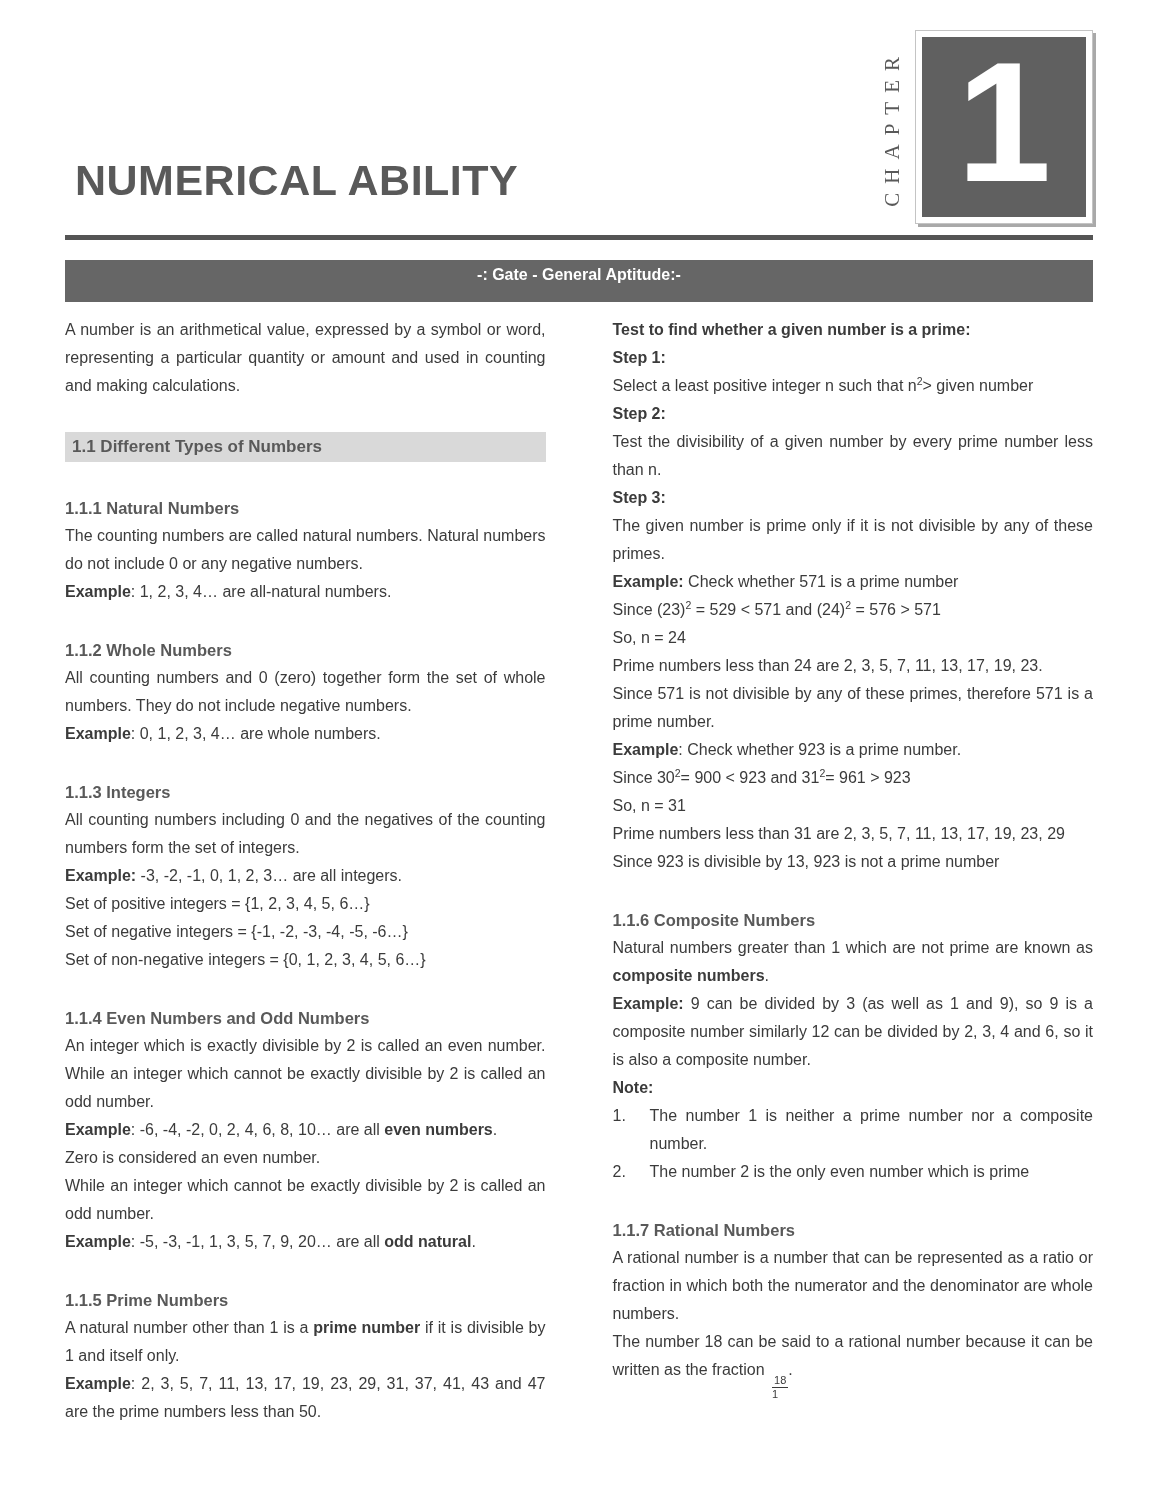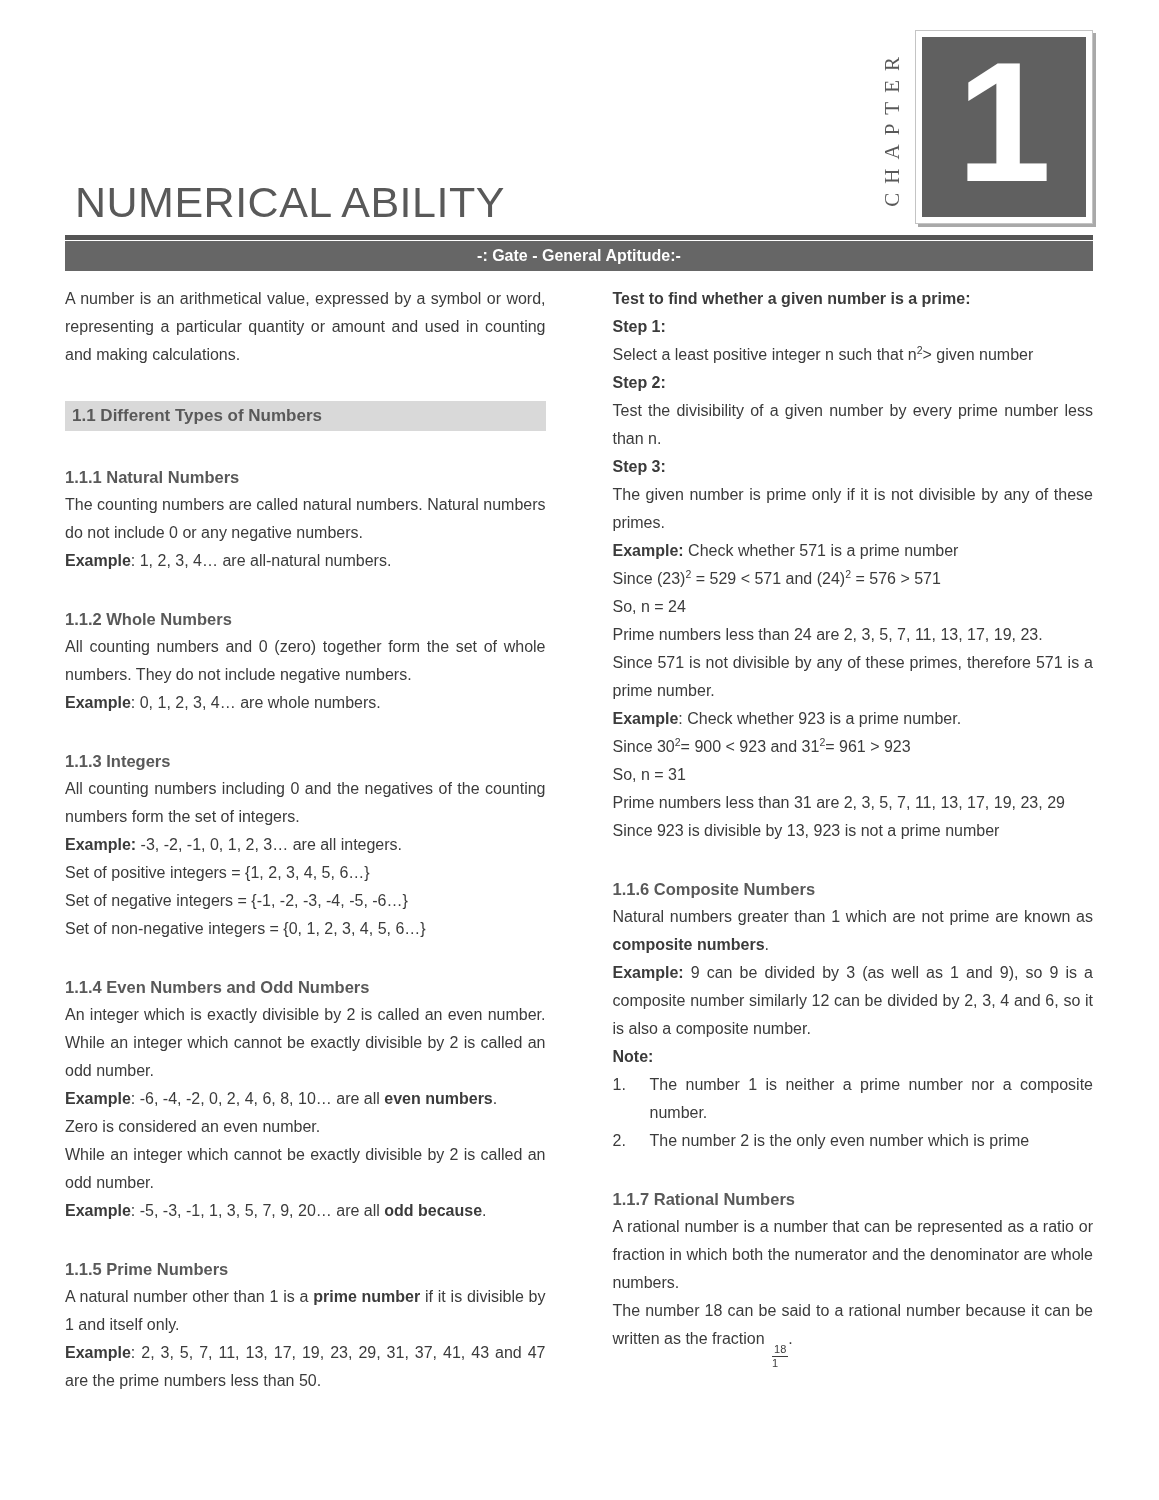--- a/index.html
+++ b/index.html
@@ -4,42 +4,42 @@
 <style>
   html,body{margin:0;padding:0;background:#fff;}
   .page{
     width:1159px;height:1500px;box-sizing:border-box;
     padding:0 66px 0 65px;background:#fff;
     font-family:"Liberation Sans",sans-serif;
   }
   
   .hdr{position:relative;height:235px;}
   .title{
-    position:absolute;left:10px;bottom:8px;margin:0;
-    font-size:43px;font-weight:400;letter-spacing:.5px;
+    position:absolute;left:10px;bottom:30px;margin:0;
+    font-size:43px;font-weight:700;letter-spacing:.5px;
     color:var(--heading,#595959);
   }
   .chapter{position:absolute;top:30px;right:0;display:flex;align-items:center;}
   .chapter-word{
     writing-mode:vertical-rl;transform:rotate(180deg);
     font-family:"Liberation Serif",serif;font-size:21px;letter-spacing:9px;
     color:var(--heading,#595959);margin-right:10px;user-select:none;
   }
   .chapter-frame{
     background:#fff;border:1px solid #c4c4c4;
     box-shadow:3px 3px 0 #a9a9a9;padding:6px;
   }
   .chapter-num{
     width:164px;height:180px;background:var(--box_bg,#606060);
     color:var(--box_text,#ffffff);display:flex;align-items:center;justify-content:center;
     font-size:170px;font-weight:700;line-height:1;box-sizing:border-box;padding-bottom:10px;
   }
   .rule{height:5px;background:var(--rule,#555555);}
   .banner{
-    height:30px;margin-top:1px;background:var(--banner_bg,#666666);
+    height:42px;margin-top:20px;background:var(--banner_bg,#666666);
     color:var(--banner_text,#ffffff);font-weight:700;font-size:16px;
     text-align:center;line-height:30px;
   }
   
   .columns{display:flex;gap:67px;margin-top:14px;}
   .col{flex:1;min-width:0;}
   
   .para{margin:0;font-size:16px;line-height:28px;color:var(--ink,#3b3b3b);text-align:justify;}
   .para b{font-weight:700;}
   sup{font-size:10.5px;vertical-align:6px;line-height:0;}
@@ -88,21 +88,21 @@
         <p class="para"><span>All counting numbers including 0 and the negatives of the counting numbers form the set of integers.</span></p>
         <p class="para"><b>Example:</b><span> -3, -2, -1, 0, 1, 2, 3… are all integers.</span></p>
         <p class="para"><span>Set of positive integers = {1, 2, 3, 4, 5, 6…}</span></p>
         <p class="para"><span>Set of negative integers = {-1, -2, -3, -4, -5, -6…}</span></p>
         <p class="para"><span>Set of non-negative integers = {0, 1, 2, 3, 4, 5, 6…}</span></p>
         <div class="h3">1.1.4 Even Numbers and Odd Numbers</div>
         <p class="para"><span>An integer which is exactly divisible by 2 is called an even number. While an integer which cannot be exactly divisible by 2 is called an odd number.</span></p>
         <p class="para"><b>Example</b><span>: -6, -4, -2, 0, 2, 4, 6, 8, 10… are all </span><b>even numbers</b><span>.</span></p>
         <p class="para"><span>Zero is considered an even number.</span></p>
         <p class="para"><span>While an integer which cannot be exactly divisible by 2 is called an odd number.</span></p>
-        <p class="para"><b>Example</b><span>: -5, -3, -1, 1, 3, 5, 7, 9, 20… are all </span><b>odd because</b><span>.</span></p>
+        <p class="para"><b>Example</b><span>: -5, -3, -1, 1, 3, 5, 7, 9, 20… are all </span><b>odd natural</b><span>.</span></p>
         <div class="h3">1.1.5 Prime Numbers</div>
         <p class="para"><span>A natural number other than 1 is a </span><b>prime number</b><span> if it is divisible by 1 and itself only.</span></p>
         <p class="para"><b>Example</b><span>: 2, 3, 5, 7, 11, 13, 17, 19, 23, 29, 31, 37, 41, 43 and 47 are the prime numbers less than 50.</span></p>
       </section>
     <section class="col">
         <p class="para"><b>Test to find whether a given number is a prime:</b></p>
         <p class="para"><b>Step 1:</b></p>
         <p class="para"><span>Select a least positive integer n such that n</span><sup>2</sup><span>&gt; given number</span></p>
         <p class="para"><b>Step 2:</b></p>
         <p class="para"><span>Test the divisibility of a given number by every prime number less than n.</span></p>

